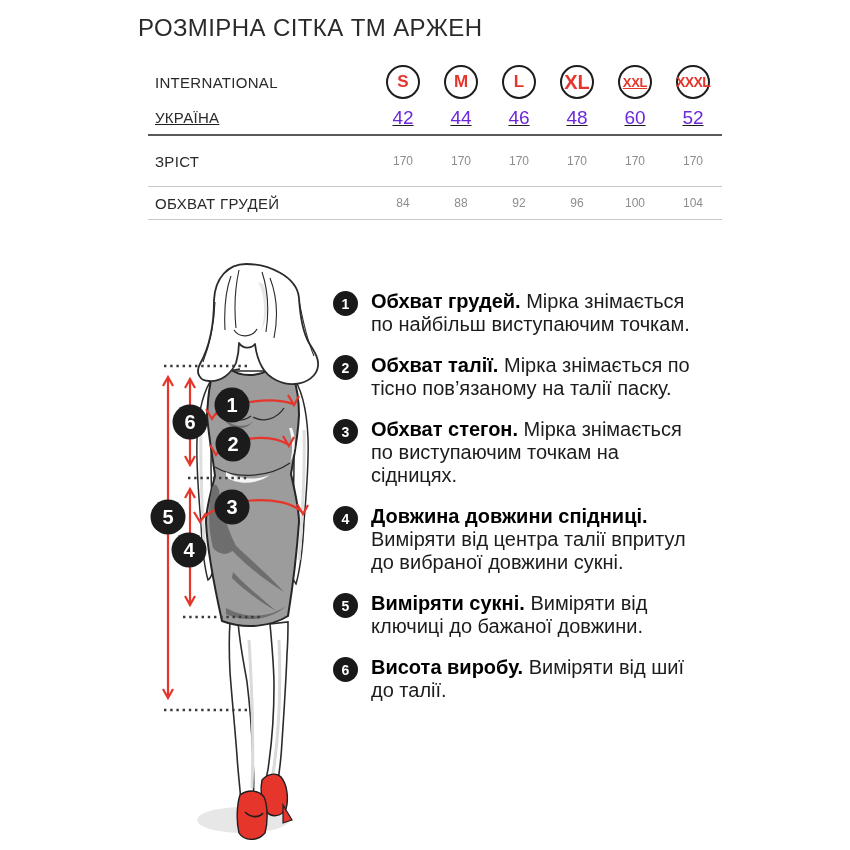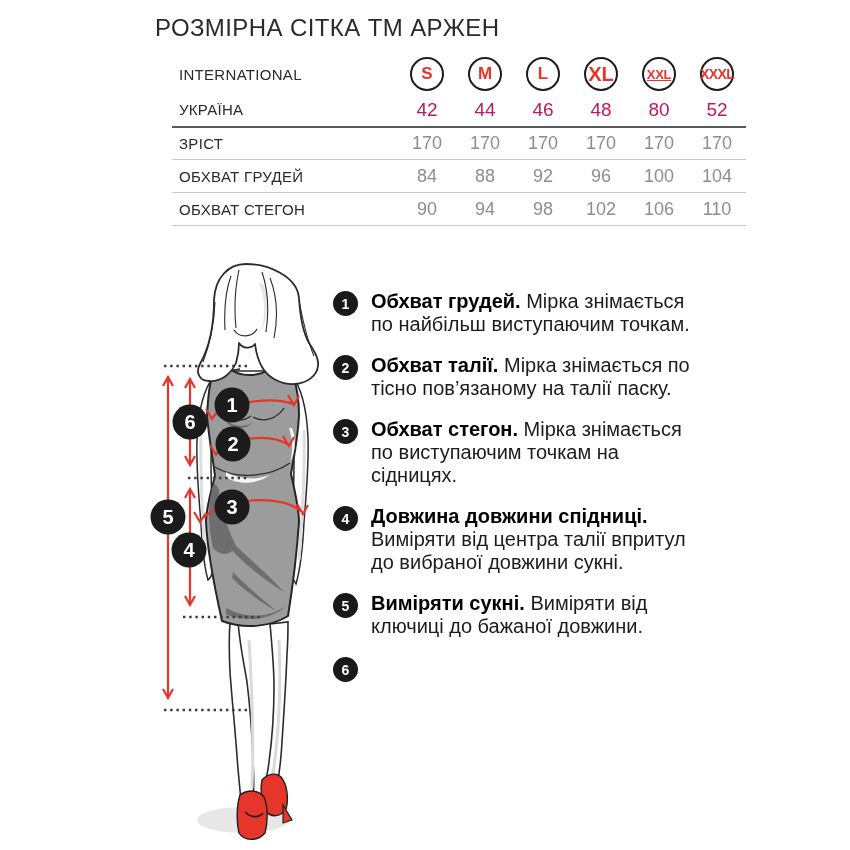--- a/index.html
+++ b/index.html
@@ -2,39 +2,39 @@
 <html><head>
 <meta charset="utf-8">
 <style>
   * { box-sizing: border-box; margin: 0; padding: 0; }
   html, body { background: #fff; }
   body {
     width: 850px; height: 850px; position: relative; overflow: hidden;
     font-family: "Liberation Sans", "DejaVu Sans", sans-serif; color: #1d1d1d;
   }
   .page-title {
-    position: absolute; left: 155px; top: 14px;
+    position: absolute; left: 138px; top: 14px;
     font-size: 24px; font-weight: 400; letter-spacing: .4px; color: #2a2a2a;
   }
   
-  .size-table { position: absolute; left: 148px; top: 55px; width: 574px; margin-left: 24px; }
+  .size-table { position: absolute; left: 148px; top: 63px; width: 574px; }
   .t-row {
     display: grid; grid-template-columns: 226px repeat(6, 58px);
     align-items: center;
   }
   .t-row .lbl { font-size: 15px; color: #2a2a2a; padding-left: 7px; letter-spacing: .3px; }
   .t-row .cell { text-align: center; }
   .r-int { height: 38px; }
-  .r-ua  { height: 33px; }
-  .r-ua .cell { font-size: 19px; color: #be185d; }
+  .r-ua  { height: 33px; text-decoration: underline; }
+  .r-ua .cell { font-size: 19px; color: #6d28d9; }
   .data-rows { border-top: 2px solid #595959; }
   .r-data { height: 33px; border-bottom: 1.5px solid #c9c9c9; }
-  .r-data.first { height: 32px; }
+  .r-data.first { height: 51px; }
   .r-data.last { border-bottom: none; }
-  .r-data .cell { font-size: 18px; color: #8d8d8d; }
+  .r-data .cell { font-size: 12px; color: #8d8d8d; }
   .badge {
     width: 34px; height: 34px; margin: 0 auto;
     border: 2.2px solid #1d1d1d; border-radius: 50%;
     display: flex; align-items: center; justify-content: center;
   }
   .badge span { color: #e6352b; font-weight: 600; }
   .f17 { font-size: 17px; } .f15 { font-size: 20px; }
   .f13 { font-size: 13px; letter-spacing: -.3px; text-decoration: underline; }
   .f11 { font-size: 14px; letter-spacing: -.6px; }
   
@@ -96,50 +96,41 @@
           <span class="f11">XXXL</span>
         </span>
       </div>
   </div>
   <div class="t-row r-ua">
     <div class="lbl">УКРАЇНА</div>
     <div class="cell">42</div>
     <div class="cell">44</div>
     <div class="cell">46</div>
     <div class="cell">48</div>
-    <div class="cell">80</div>
+    <div class="cell">60</div>
     <div class="cell">52</div>
   </div>
   <div class="data-rows">
     <div class="t-row r-data first">
       <div class="lbl">ЗРІСТ</div>
       <div class="cell">170</div>
       <div class="cell">170</div>
       <div class="cell">170</div>
       <div class="cell">170</div>
       <div class="cell">170</div>
       <div class="cell">170</div>
     </div>
     <div class="t-row r-data">
       <div class="lbl">ОБХВАТ ГРУДЕЙ</div>
       <div class="cell">84</div>
       <div class="cell">88</div>
       <div class="cell">92</div>
       <div class="cell">96</div>
       <div class="cell">100</div>
       <div class="cell">104</div>
-    </div>
-    <div class="t-row r-data">
-      <div class="lbl">ОБХВАТ СТЕГОН</div>
-      <div class="cell">90</div>
-      <div class="cell">94</div>
-      <div class="cell">98</div>
-      <div class="cell">102</div>
-      <div class="cell">106</div>
-      <div class="cell">110</div>
     </div>
   </div>
 </div>
 
 <svg class="figure-svg" viewBox="130 250 215 600" xmlns="http://www.w3.org/2000/svg">
   <g>
     <ellipse cx="243" cy="820" rx="46" ry="13" fill="#cfcfcf" opacity="0.5"></ellipse>
     <g fill="#fff" stroke="#2b2b2b" stroke-width="1.6">
       <path d="M270,624 C272,646 274,666 274,686 C274,712 272,740 269,762 C268,772 266,780 263,787 L276,792 C279,777 281,760 282,742 C284,712 286,682 287,654 C288,640 288,630 288,622 Z"></path>
       <path d="M238,622 C240,646 244,664 247,682 C250,706 252,734 253,760 C254,778 254,790 253,800 L241,802 C240,788 238,772 237,756 C235,728 232,700 230,672 C229,652 229,636 230,622 Z"></path>
@@ -228,14 +219,15 @@
   <div class="legend-item">
     <div class="lnum">4</div>
     <div class="ltext"><b>Довжина довжини спідниці.</b> <span>Виміряти від центра талії впритул до вибраної довжини сукні.</span></div>
   </div>
   <div class="legend-item">
     <div class="lnum">5</div>
     <div class="ltext"><b>Виміряти сукні.</b> <span>Виміряти від ключиці до бажаної довжини.</span></div>
   </div>
   <div class="legend-item">
     <div class="lnum">6</div>
+    <div class="ltext"><b>Висота виробу.</b> <span>Виміряти від шиї до талії.</span></div>
   </div>
 </div>
 
 </body></html>

